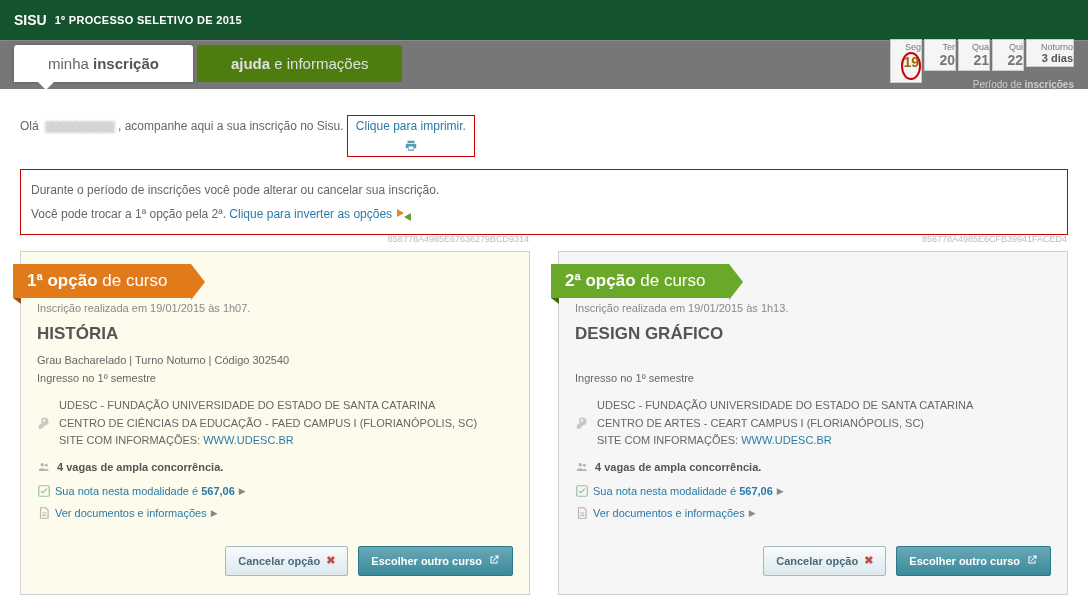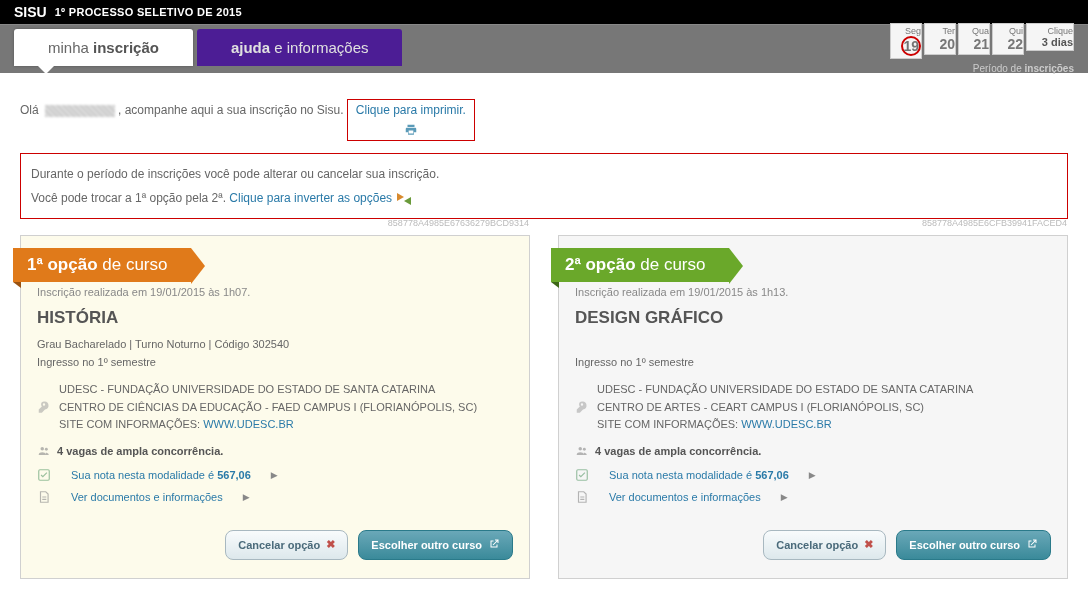--- a/index.html
+++ b/index.html
@@ -1,30 +1,30 @@
 <!DOCTYPE html>
 <html><head>
 <meta charset="utf-8">
 <style>
 * { box-sizing: border-box; margin: 0; padding: 0; }
 body { font-family: Verdana, Arial, sans-serif; font-size: 12px; background: #e8e8e8; color: #555; }
 .container { width: 1088px; margin: 0 auto; }
-.header-bar { background: #000000; padding: 4px 14px; color: #fff; display: flex; align-items: center; gap: 8px; border-bottom: 1px solid #888;}
+.header-bar { background: #14532d; padding: 12px 14px; color: #fff; display: flex; align-items: center; gap: 8px; border-bottom: 1px solid #888;}
 .brand { font-weight: bold; font-size: 14px; }
 .header-sub { font-size: 11px; font-weight: bold; letter-spacing: .3px;}
 .tabs-row { background: #777; position: relative; padding-top: 4px; height: 48px; display: flex; align-items: flex-start; padding-left: 14px;}
 .tab { display: inline-block; padding: 10px 34px; font-size: 15px; color: #666; margin-right: 4px; border-radius: 3px 3px 0 0; position: relative; }
 .tab.active { background: #fff; color: #676767; box-shadow: 0 0 3px rgba(0,0,0,.3);}
 .tab.active b { color: #555; }
-.tab.inactive { background: #4c1d95; color: #e0e0e0; cursor: pointer; }
+.tab.inactive { background: #4d7c0f; color: #e0e0e0; cursor: pointer; }
 .tab.active .pointer { position:absolute; bottom:-8px; left:24px; width:0; height:0; border-left:8px solid transparent; border-right:8px solid transparent; border-top:8px solid #fff;}
 .date-strip { position: absolute; right: 14px; top: -2px; display: flex; gap: 2px; align-items: flex-start; }
 .date-box { background: #f5f5f5; border: 1px solid #ccc; width: 32px; text-align: right; font-size: 9px; color: #777; padding: 2px 0; }
 .date-box .num { font-size: 14px; font-weight: bold; }
-.date-box.today .num { color: #737373; display:inline-block; border:2px solid #c00; border-radius:50%; width:20px; height:20px; line-height:16px;}
+.date-box.today .num { color: #a16207; display:inline-block; border:2px solid #c00; border-radius:50%; width:20px; height:28px; line-height:16px;}
 .faltam { width: 48px; }
 .period-label { position:absolute; right:14px; top:38px; font-size:10px; color:#ccc; }
 .content { background: #fff; padding: 20px; }
 .msg-row { padding: 6px 0; color:#666; }
 .name-blur { display:inline-block; width:70px; height:12px; background: repeating-linear-gradient(45deg,#ccc,#ccc 2px,#ddd 2px,#ddd 4px); vertical-align:middle; filter: blur(1px); margin:0 3px;}
 .print-link { color:#2a7aa8; border:1px solid #c00; padding:3px 8px; display:inline-flex; align-items:center; gap:6px;flex-direction:column;}
 .print-link svg { width:14px; height:14px;}
 .red-box { border: 1px solid #c00; padding: 8px 10px; margin: 6px 0 16px; color:#666; line-height:2; }
 .swap-link { color:#2a7aa8; }
 .swap-icon { display:inline-block; width:14px; height:12px; vertical-align:middle; margin-left:2px; position:relative;}
@@ -46,25 +46,25 @@
 .ribbon.orange:before { border-top-color:#9a5210;}
 .ribbon.green:before { border-top-color:#3d6617;}
 .card-ts { color:#888; font-size:11px; margin:18px 0 10px; }
 .card h2 { color:#555; font-size:17px; margin-bottom:8px; }
 .meta { color:#666; font-size:11px; line-height:1.6; margin-bottom:10px;}
 .uni-block { display:flex; gap:8px; color:#666; font-size:11px; line-height:1.6; margin-bottom:10px;}
 .uni-block .key-icon { flex:0 0 14px; opacity:.5;}
 .site-link { color:#2a7aa8; }
 .vagas { font-weight:bold; font-size:11px; margin:10px 0; display:flex; align-items:center; gap:6px;}
 .vagas-icon, .doc-icon, .check-icon { width:14px; height:14px; opacity:.6;}
-.info-link { display:flex; align-items:center; gap:20px; color:#2a7aa8; font-size:11px; margin:8px 0;}
+.info-link { display:flex; align-items:center; gap:4px; color:#2a7aa8; font-size:11px; margin:8px 0;}
 .info-link .arrow { font-size:9px; color:#888;}
 .actions { display:flex; justify-content:flex-end; gap:10px; margin-top:14px; padding-top:12px; }
 .card.opt1 .actions{ border-top: none;}
-.btn { border:1px solid #a8b8c0; padding:7px 12px; font-size:11px; font-weight:bold; cursor:pointer; display:inline-flex; align-items:center; gap:6px; border-radius:8px;}
+.btn { border:1px solid #a8b8c0; padding:7px 12px; font-size:11px; font-weight:bold; cursor:pointer; display:inline-flex; align-items:center; gap:6px; border-radius:2px;}
 .btn-cancel { background:linear-gradient(#f8fbfc,#dde8ec); color:#4a6a7a; }
 .btn-choose { background:linear-gradient(#6aa8b8,#3a8a9a); color:#fff; border-color:#2a7a8a;}
 .x-icon { color:#c0504a; font-weight:bold;}
 .goto-icon svg { width:12px; height:12px;}
 </style>
 </head>
 <body>
 
 <div class="container">
   <div class="header-bar">
@@ -89,21 +89,21 @@
         </div>
         <div class="date-box">
           <div>Qua</div>
           <div class="num">21</div>
         </div>
         <div class="date-box">
           <div>Qui</div>
           <div class="num">22</div>
         </div>
         <div class="date-box faltam">
-          <div>Clique</div>
+          <div>Noturno</div>
           <div class="num" style="font-size:11px;border:none;width:auto;height:auto;color:#555">3 dias</div>
         </div>
       </div>
     <div class="period-label">
       <span>Período de </span><b>inscrições</b>
     </div>
   </div>
 
   <div class="content">
     <div class="msg-row">

